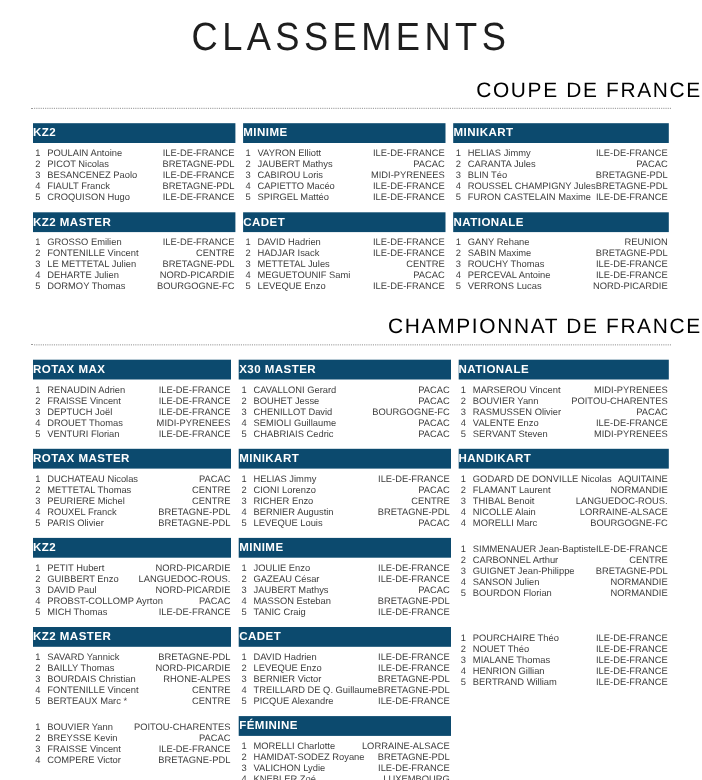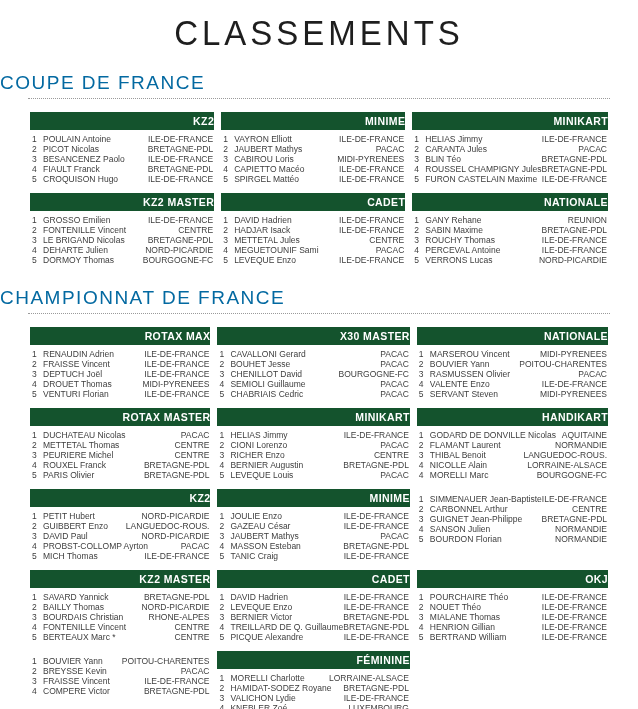--- a/index.html
+++ b/index.html
@@ -14,46 +14,46 @@
     font-size: 33px;
     font-weight: normal;
     letter-spacing: 4px;
     color: #1e1e1e;
     padding-top: 12px;
     transform: scaleY(1.08);
     transform-origin: top center;
   }
   .section { margin-top: 0; }
   .section-title {
-    text-align: left;
+    text-align: right;
     font-size: 19px;
     font-weight: normal;
     letter-spacing: 1.5px;
-    color: #0369a1;
+    color: #000000;
     margin-top: 22px;
   }
   .dotted-rule {
     border-bottom: 1px dotted #9a9a9a;
     margin: 4px 28px 0 28px;
     height: 1px;
   }
   .grid {
     display: grid;
     grid-template-columns: repeat(3, 1fr);
     column-gap: 7px;
     row-gap: 9px;
     margin: 13px 30px 0 30px;
   }
   .cat-table { }
   .cat-header {
-    background: #14532d;
+    background: #0c4a6e;
     color: #ffffff;
     font-size: 10.5px;
     font-weight: bold;
-    text-align: right;
+    text-align: left;
     letter-spacing: 0.4px;
     padding: 2.5px 0 3px 0;
   }
   .table-body { margin-top: 4.5px; }
   .rank-row {
     display: flex;
     font-size: 8.5px;
     line-height: 10px;
     color: #3d3d3d;
     white-space: nowrap;
@@ -186,21 +186,21 @@
   </div>
 
   <div class="rank-row">
     <span class="rank">2</span>
     <span class="driver-name">FONTENILLE Vincent</span>
     <span class="region">CENTRE</span>
   </div>
 
   <div class="rank-row">
     <span class="rank">3</span>
-    <span class="driver-name">LE BRIGAND Nicolas</span>
+    <span class="driver-name">LE METTETAL Julien</span>
     <span class="region">BRETAGNE-PDL</span>
   </div>
 
   <div class="rank-row">
     <span class="rank">4</span>
     <span class="driver-name">DEHARTE Julien</span>
     <span class="region">NORD-PICARDIE</span>
   </div>
 
   <div class="rank-row">
@@ -665,21 +665,20 @@
 
   <div class="rank-row">
     <span class="rank">5</span>
     <span class="driver-name">PICQUE Alexandre</span>
     <span class="region">ILE-DE-FRANCE</span>
   </div>
 </div>
   </div>
 
   <div class="cat-table">
-    <div class="cat-header">OKJ</div>
     <div class="table-body">
   <div class="rank-row">
     <span class="rank">1</span>
     <span class="driver-name">POURCHAIRE Théo</span>
     <span class="region">ILE-DE-FRANCE</span>
   </div>
 
   <div class="rank-row">
     <span class="rank">2</span>
     <span class="driver-name">NOUET Théo</span>

